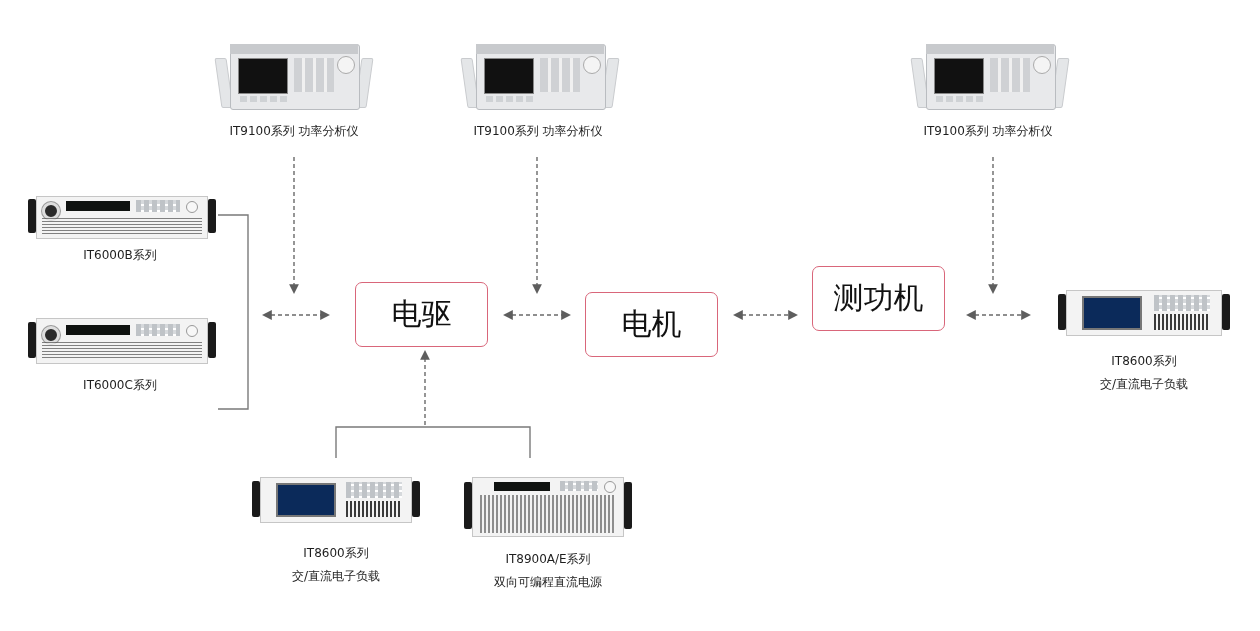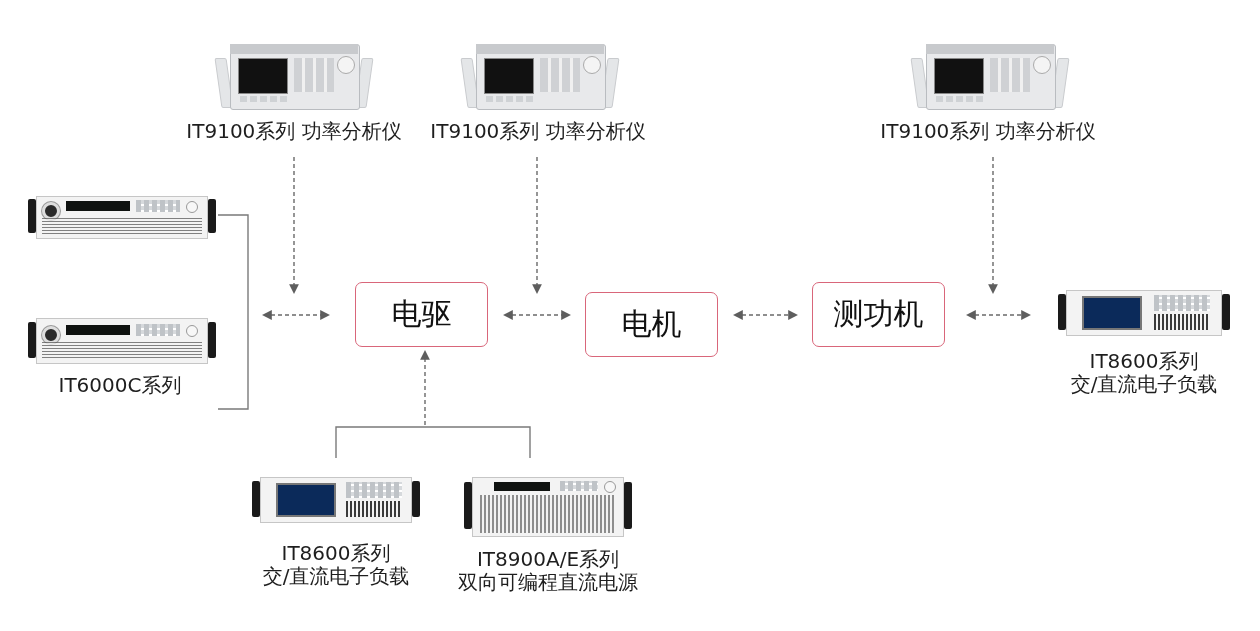--- a/index.html
+++ b/index.html
@@ -1,18 +1,18 @@
 <!DOCTYPE html>
 <html><head>
 <meta charset="utf-8">
 <style>
   html, body { margin: 0; padding: 0; background: #ffffff; }
   body { width: 1260px; height: 631px; position: relative; overflow: hidden;
          font-family: "DejaVu Sans", "Liberation Sans", sans-serif; color: #222; }
-  .label { position: absolute; text-align: center; font-size: 20px; line-height: 23px; color: #1e1e1e; white-space: nowrap; }
+  .label { position: absolute; text-align: center; font-size: 12px; line-height: 23px; color: #1e1e1e; white-space: nowrap; }
   .node { position: absolute; border: 1.5px solid #d9667a; border-radius: 7px; background: #fff;
           display: flex; align-items: center; justify-content: center; font-size: 30px; color: #111; box-sizing: border-box; }
   svg.lines { position: absolute; left: 0; top: 0; }
 
   
   .pa { position: absolute; width: 160px; height: 72px; }
   .pa .body { position:absolute; left:16px; top:4px; width:128px; height:64px; background:#e8e9eb; border:1px solid #b9bcc0; border-radius:3px; }
   .pa .handle { position:absolute; top:18px; width:10px; height:48px; background:#e4e6e8; border:1px solid #c9cbce; border-radius:2px; }
   .pa .handle.l { left:4px; transform:skewX(8deg);} .pa .handle.r { right:4px; transform:skewX(-8deg);}
   .pa .screen { position:absolute; left:24px; top:18px; width:48px; height:34px; background:#111; border:1px solid #888; }
@@ -61,21 +61,21 @@
     <polyline points="336,458 336,427 530,427 530,458"></polyline>
   </g>
 </svg>
 
 <div class="node" style="left:355px;top:282px;width:133px;height:65px;">
   <span>电驱</span>
 </div>
 <div class="node" style="left:585px;top:292px;width:133px;height:65px;">
   <span>电机</span>
 </div>
-<div class="node" style="left:812px;top:282px;width:133px;height:65px;">
+<div class="node" style="left:812px;top:266px;width:133px;height:65px;">
   <span>测功机</span>
 </div>
 
 <div class="pa" style="left:214px;top:40px;">
   <div class="handle l"></div>
     <div class="handle r"></div>
   <div class="body"></div>
     <div class="top"></div>
   <div class="screen"></div>
     <div class="keys"></div>
@@ -118,20 +118,21 @@
   <div class="body"></div>
     <div class="ear l"></div>
     <div class="ear r"></div>
   <div class="switch" style="left:14px;top:6px;width:12px;height:12px;"></div>
   <div class="disp" style="left:38px;top:5px;width:64px;height:10px;"></div>
   <div class="pad" style="left:108px;top:4px;width:44px;height:12px;"></div>
   <div class="knob" style="left:158px;top:5px;width:10px;height:10px;"></div>
   <div class="vent" style="left:14px;top:22px;width:160px;height:16px;"></div>
 </div>
 <div class="label" style="left:20px;top:244px;width:200px;">
+  <div>IT6000B系列</div>
 </div>
 
 <div class="rack" style="left:28px;top:318px;width:188px;height:46px;">
   <div class="body"></div>
     <div class="ear l"></div>
     <div class="ear r"></div>
   <div class="switch" style="left:14px;top:8px;width:12px;height:12px;"></div>
   <div class="disp" style="left:38px;top:7px;width:64px;height:10px;"></div>
   <div class="pad" style="left:108px;top:6px;width:44px;height:12px;"></div>
   <div class="knob" style="left:158px;top:7px;width:10px;height:10px;"></div>

